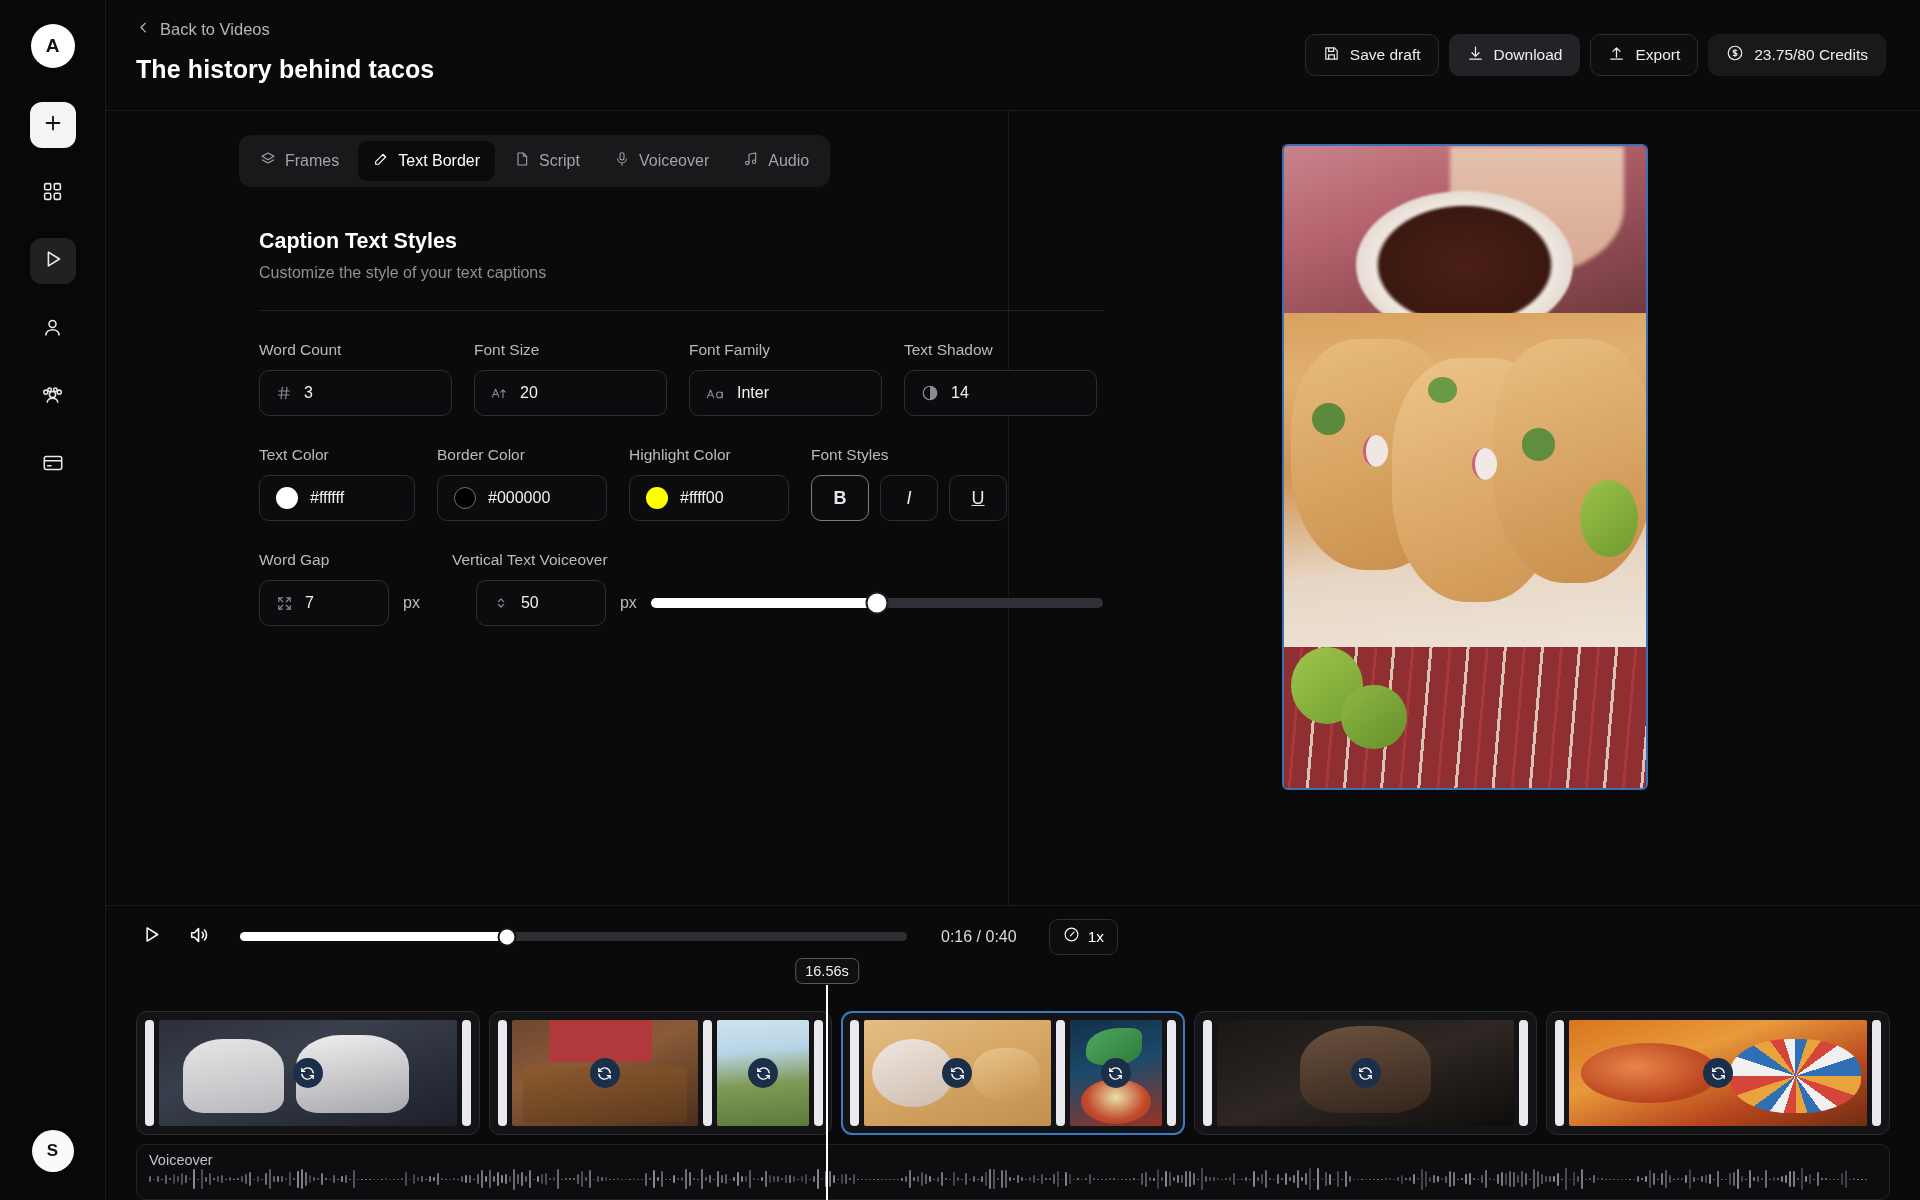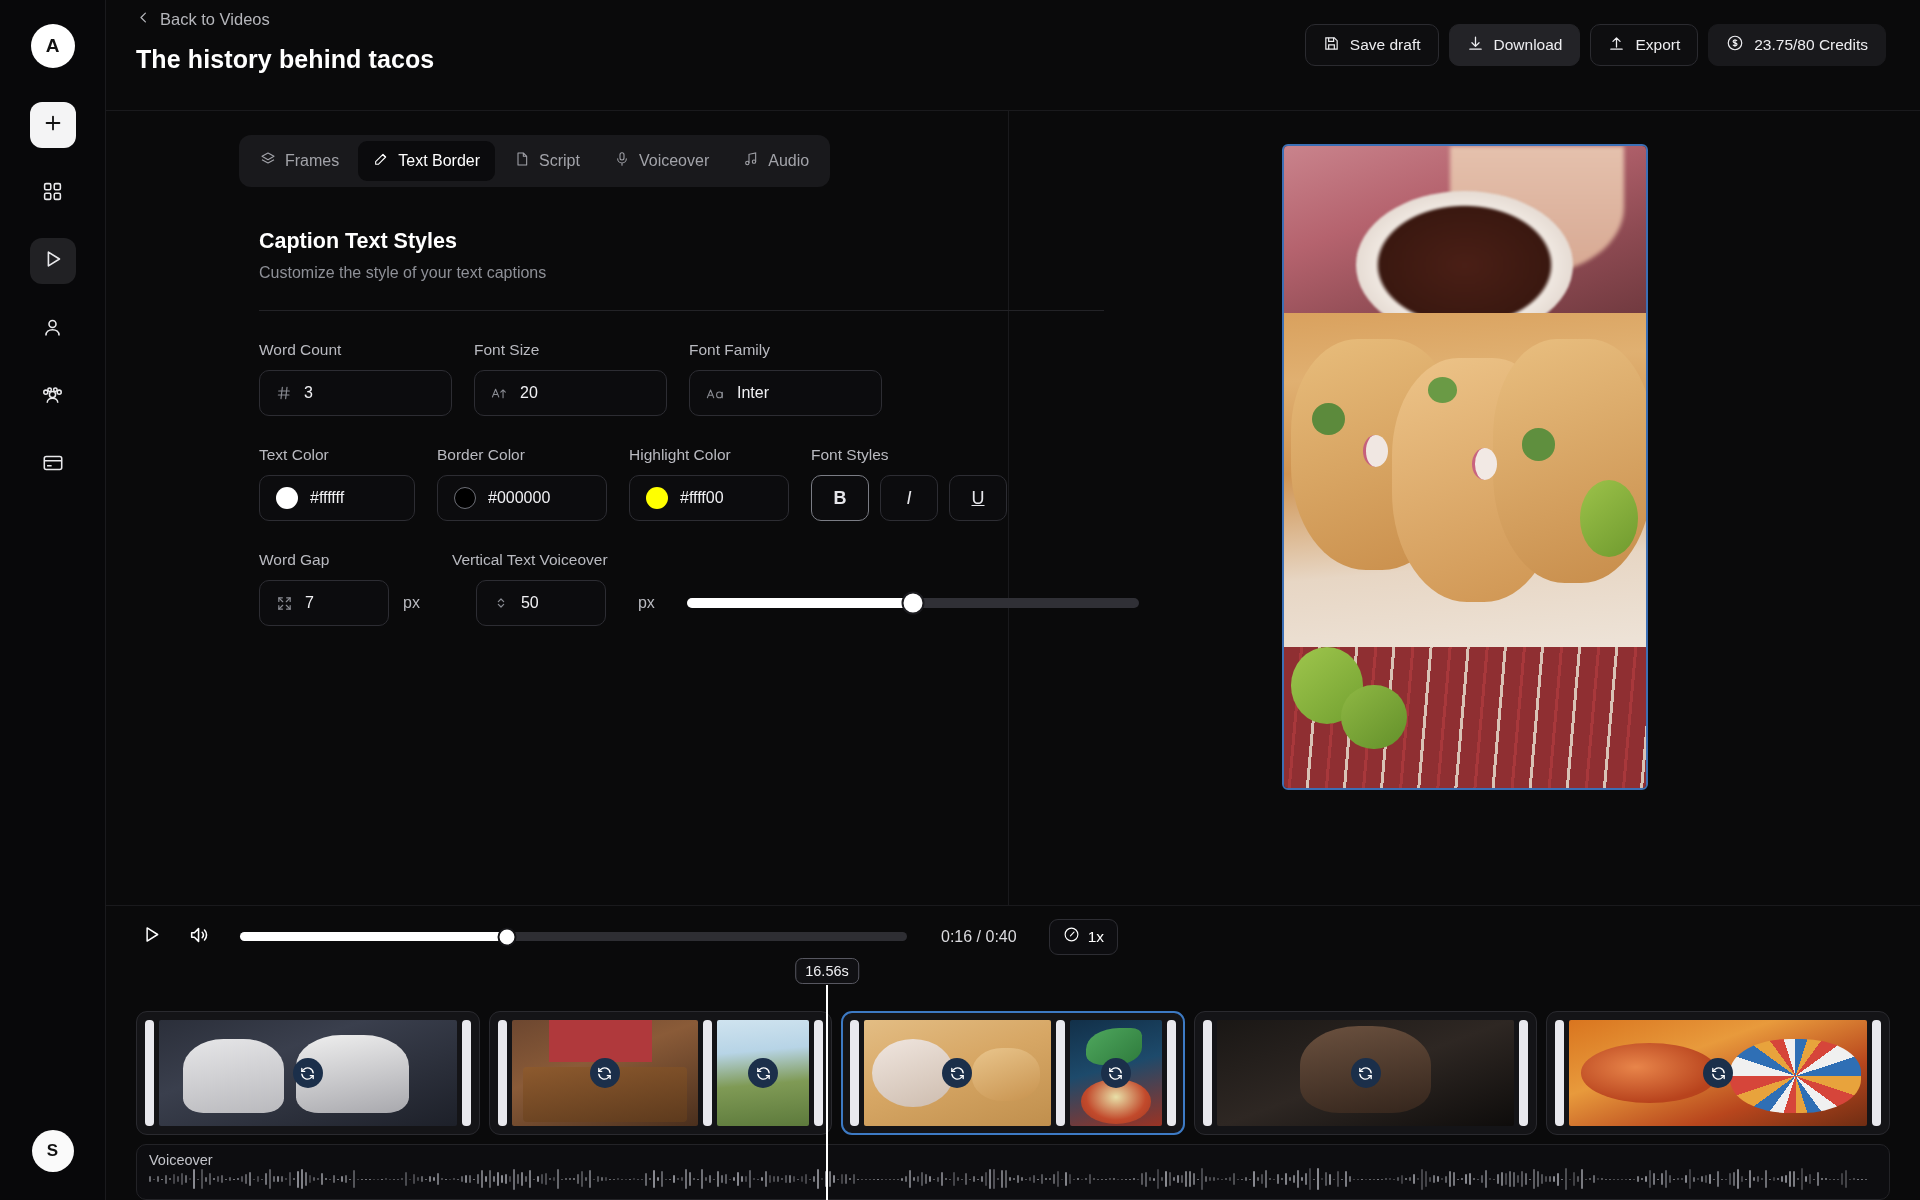--- a/index.html
+++ b/index.html
@@ -45,21 +45,21 @@
     background: #fafafa; color: #111;
     display:flex; align-items:center; justify-content:center;
     font-size: 17px; font-weight: 600;
   }
 
   
   .main { flex: 1; display: flex; flex-direction: column; min-width: 0; }
 
   .topbar {
     height: 110px; position: relative;
-    padding: 10px 34px 0 30px;
+    padding: 20px 34px 0 30px;
     display: flex; justify-content: space-between;
   }
   .back-link {
     display: flex; align-items: center; gap: 9px;
     color: #b5b6bb; font-size: 16.5px; cursor: pointer;
   }
   .page-title { font-size: 25px; font-weight: 700; margin-top: 16px; letter-spacing: .1px; }
   .top-actions { display: flex; align-items: flex-start; gap: 10px; padding-top: 14px; }
   .btn {
     height: 42px; border-radius: 10px; padding: 0 17px;
@@ -485,20 +485,32 @@
                   <svg width="19" height="17" viewBox="0 0 26 24" fill="none" stroke="currentColor" stroke-width="1.5" stroke-linecap="round" stroke-linejoin="round">
                       <path d="M1.5 18L6 7l4.5 11M3.1 14.5h5.8"></path>
                       <circle cx="18.5" cy="14" r="4"></circle>
                       <path d="M22.5 10.2V18"></path>
                     </svg>
                 </span>
                 <span class="val">Inter</span>
               </div>
             </div>
 
+            <div class="field">
+              <div class="field-label">Text Shadow</div>
+              <div class="control w-shadow">
+                <span class="ico">
+                  <svg width="18" height="18" viewBox="0 0 24 24">
+                      <circle cx="12" cy="12" r="9" fill="none" stroke="currentColor" stroke-width="1.6"></circle>
+                      <path d="M12 3a9 9 0 010 18z" fill="currentColor"></path>
+                    </svg>
+                </span>
+                <span class="val">14</span>
+              </div>
+            </div>
           </div>
 
           <div class="field-row">
             <div class="field">
               <div class="field-label">Text Color</div>
               <div class="control w-color">
                 <span class="swatch" style="background:#ffffff"></span>
                 <span class="val">#ffffff</span>
               </div>
             </div>
@@ -547,21 +559,21 @@
                       </svg>
                   </span>
                   <span class="val">7</span>
                 </div>
                 <span style="font-size:16px;color:#b9bac0;">px</span>
               </div>
             </div>
 
             <div class="field" style="margin-left:10px;">
               <div class="field-label">Vertical Text Voiceover</div>
-              <div style="display:flex; align-items:center; gap:32px;padding-left:24px;">
+              <div style="display:flex; align-items:center; gap:14px;padding-left:24px;">
                 <div class="control w-vpos">
                   <span class="ico">
                     <svg width="16" height="16" viewBox="0 0 24 24" fill="none" stroke="currentColor" stroke-width="1.8" stroke-linecap="round" stroke-linejoin="round">
                         <path d="M8 10l4-4 4 4M8 14l4 4 4-4"></path>
                       </svg>
                   </span>
                   <span class="val">50</span>
                 </div>
                 <span style="font-size:16px;color:#b9bac0;">px</span>
                 <div class="slider">

